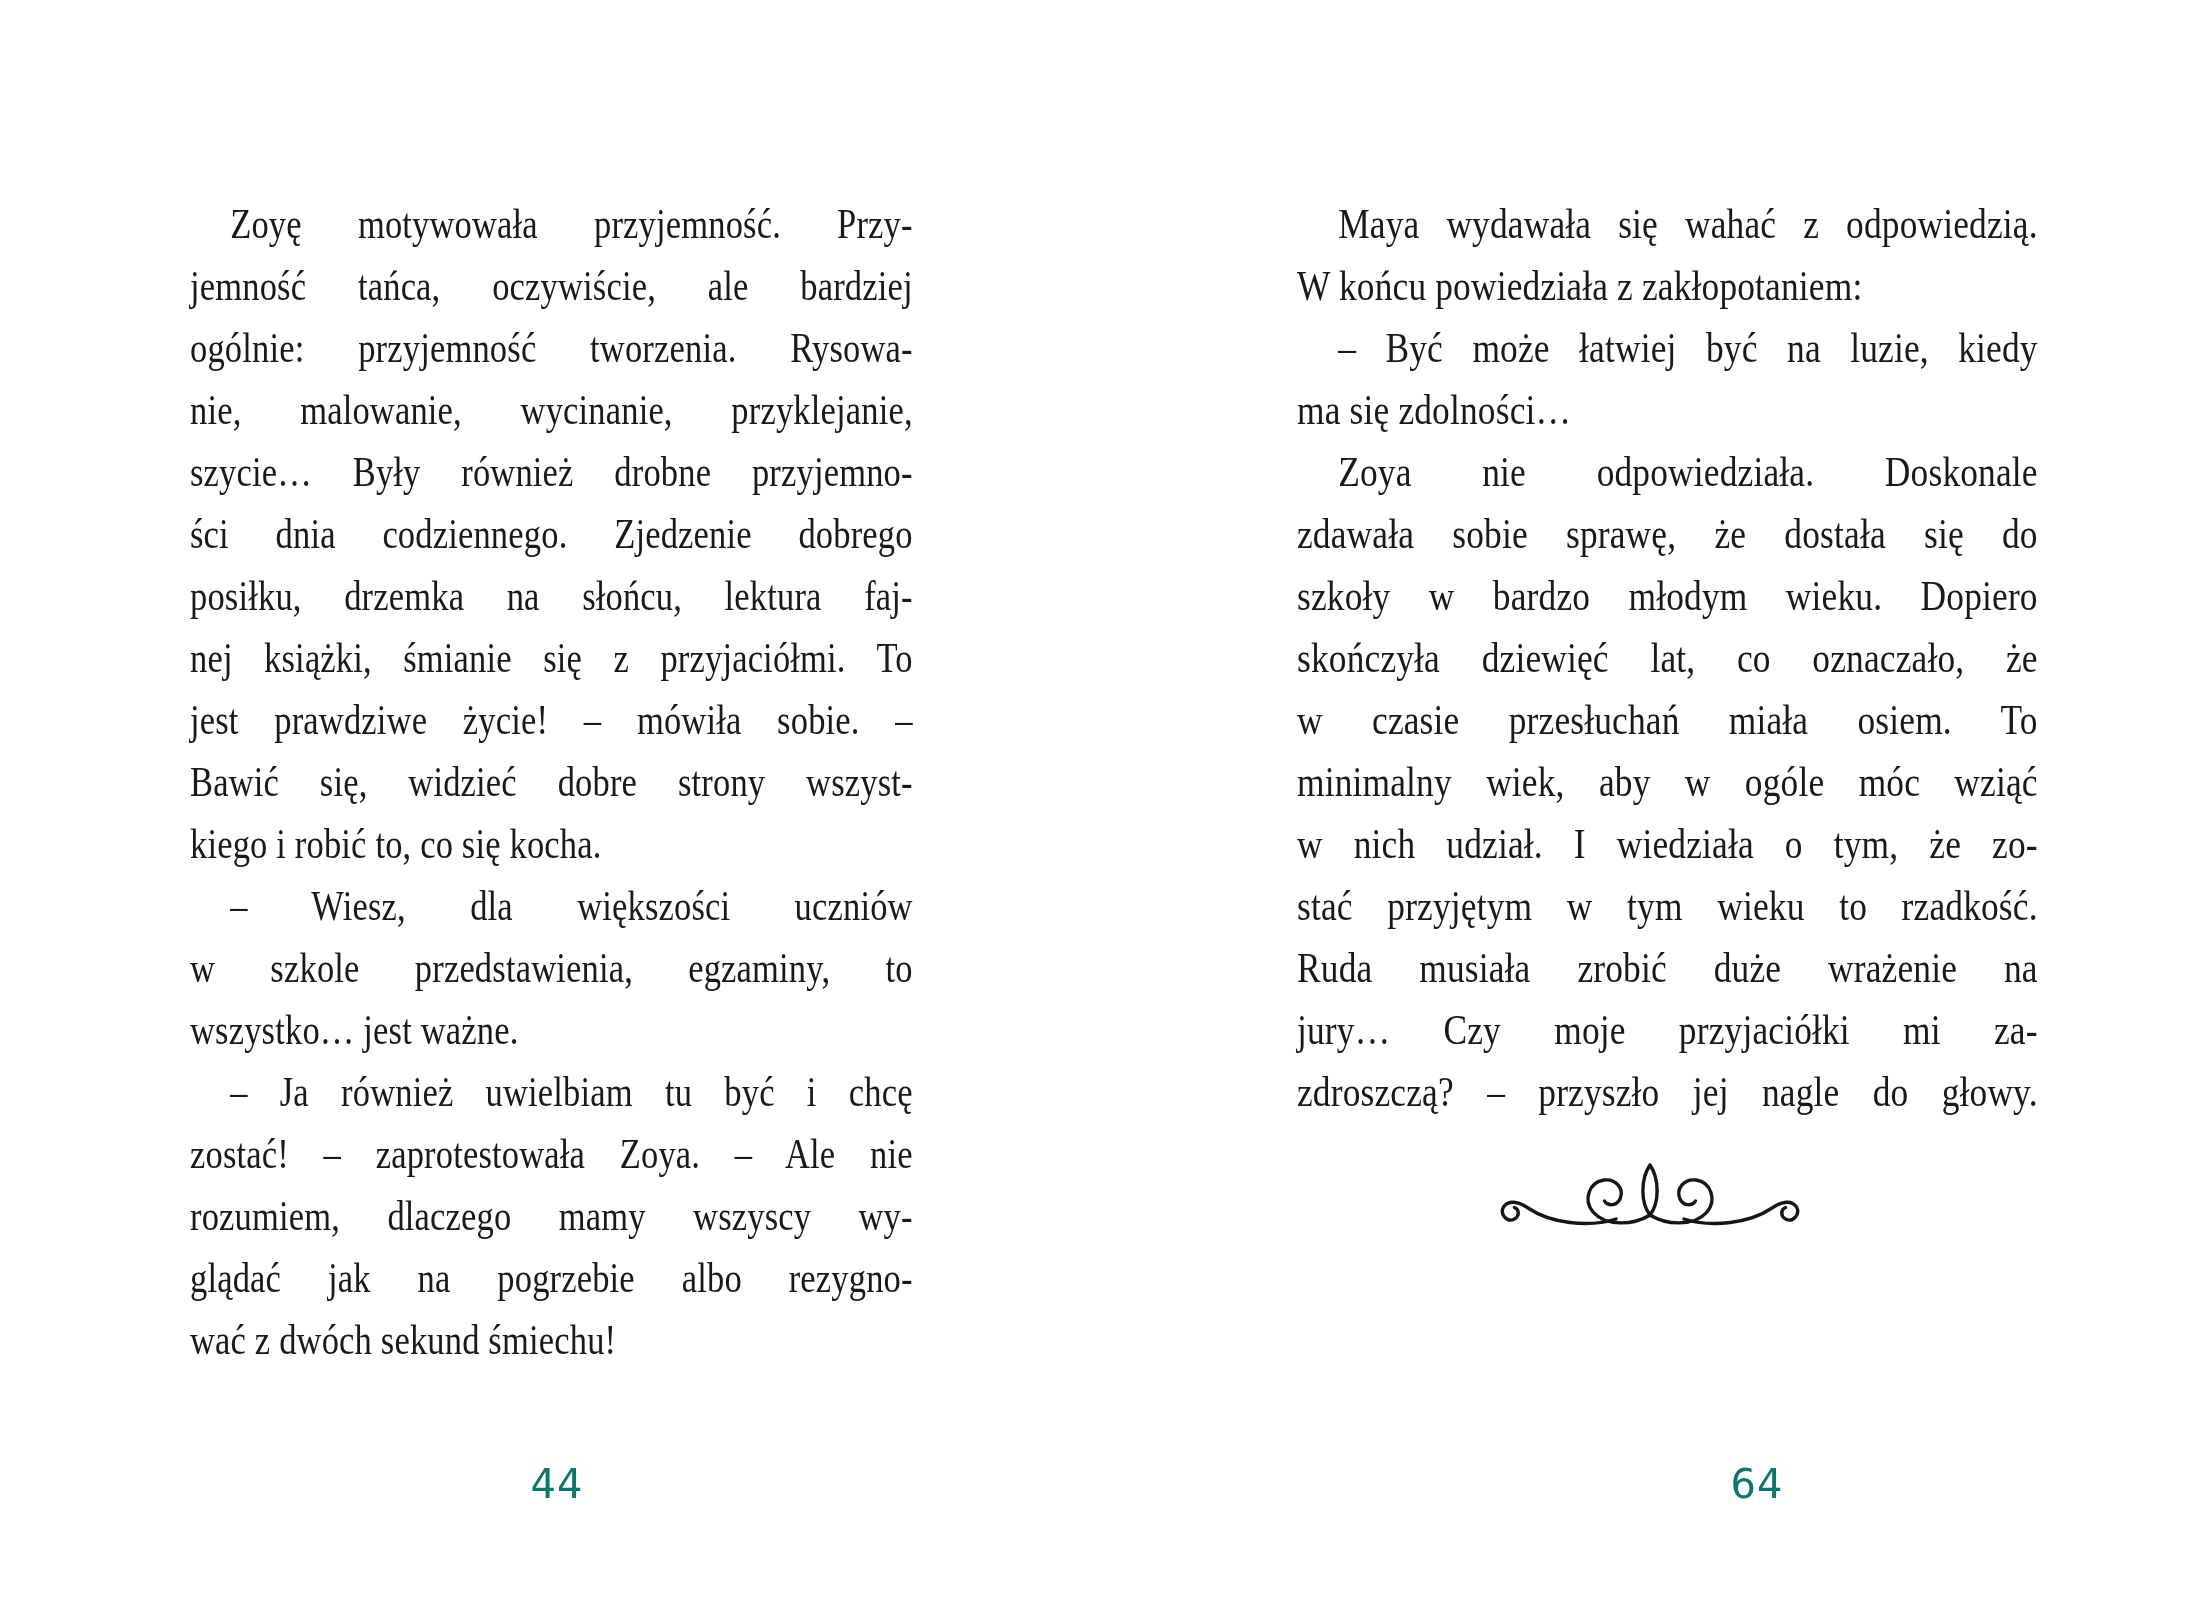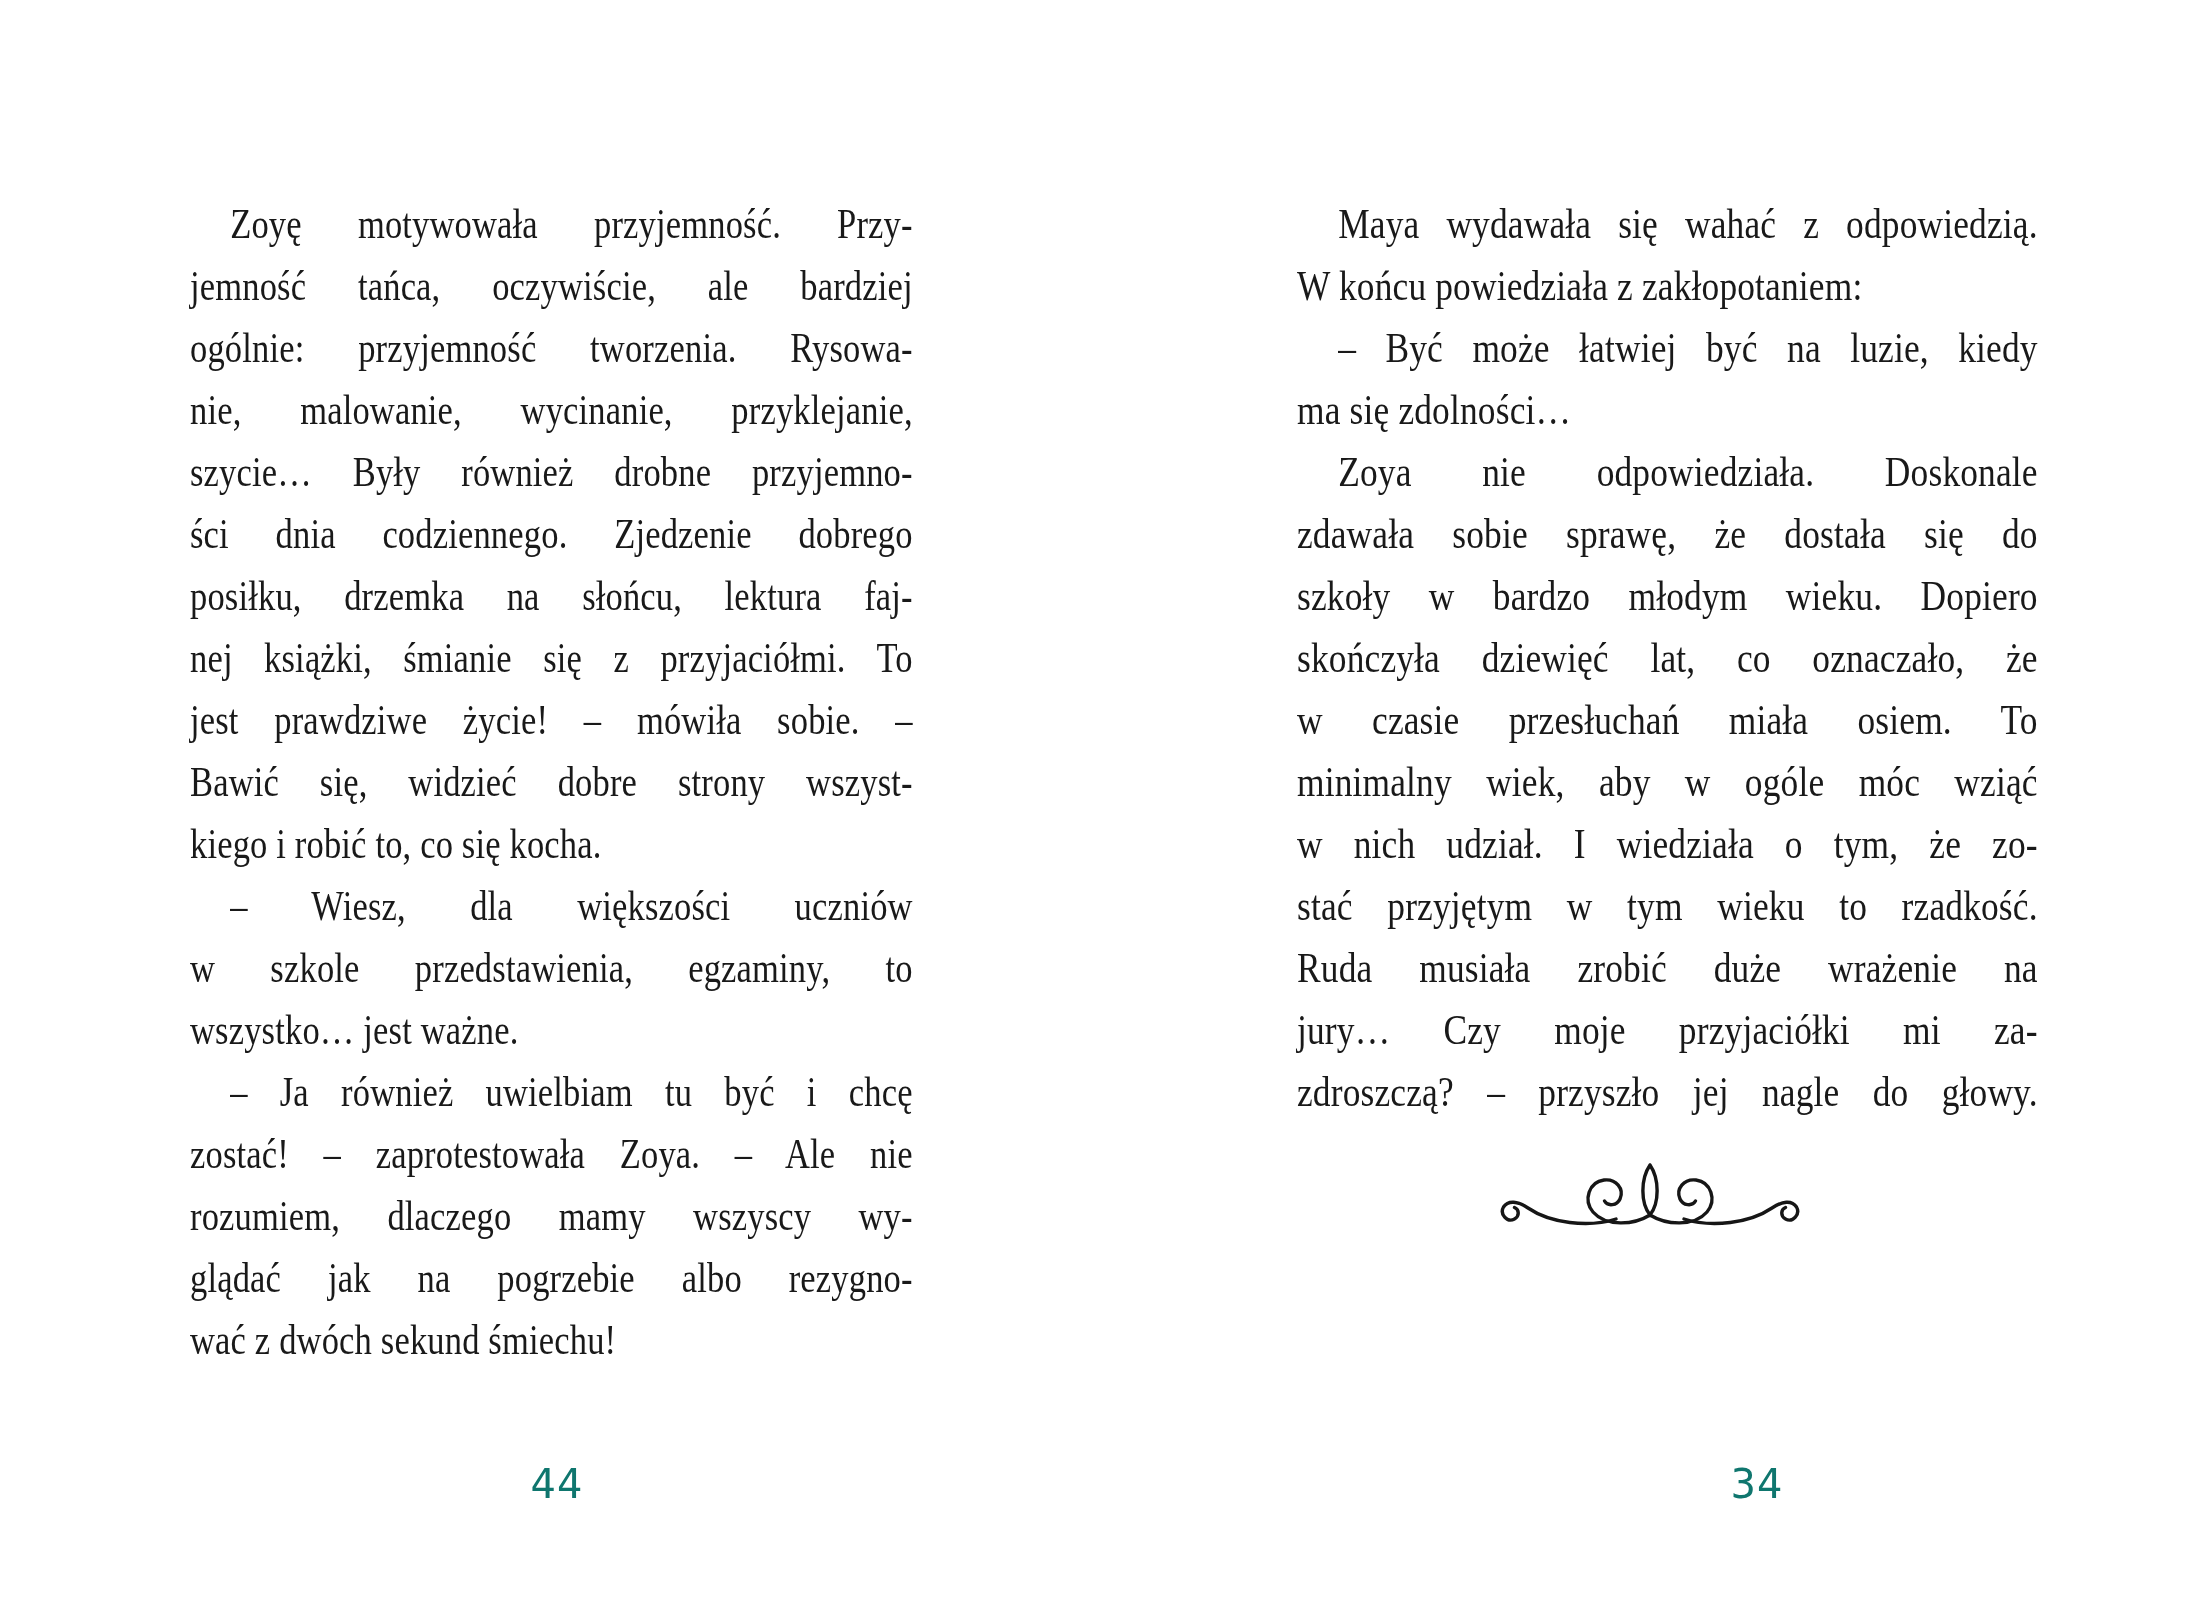--- a/index.html
+++ b/index.html
@@ -91,16 +91,16 @@
         <path d="M162,64 C146,74 118,76 105,61 C95,49 101,31 116,29 C128,27.5 136.5,38 132,48 C129,54.5 120,56 116.5,50"></path>
 
         <path d="M128,68 C100,77 62,72 40,57 C30,50 20,49 15.5,56 C11.5,63 19,72 26.5,68 C31.5,65.5 31.5,58.5 26.5,56.5"></path>
 
         <path d="M162,64 C178,74 206,76 219,61 C229,49 223,31 208,29 C196,27.5 187.5,38 192,48 C195,54.5 204,56 207.5,50"></path>
 
         <path d="M196,68 C224,77 262,72 284,57 C294,50 304,49 308.5,56 C312.5,63 305,72 297.5,68 C292.5,65.5 292.5,58.5 297.5,56.5"></path>
       </g>
     </svg>
 
-    <div class="pagenum" id="pagenum-right">34</div>
+    <div class="pagenum" id="pagenum-right">64</div>
   </section>
 
 </main>
 
 </body></html>

